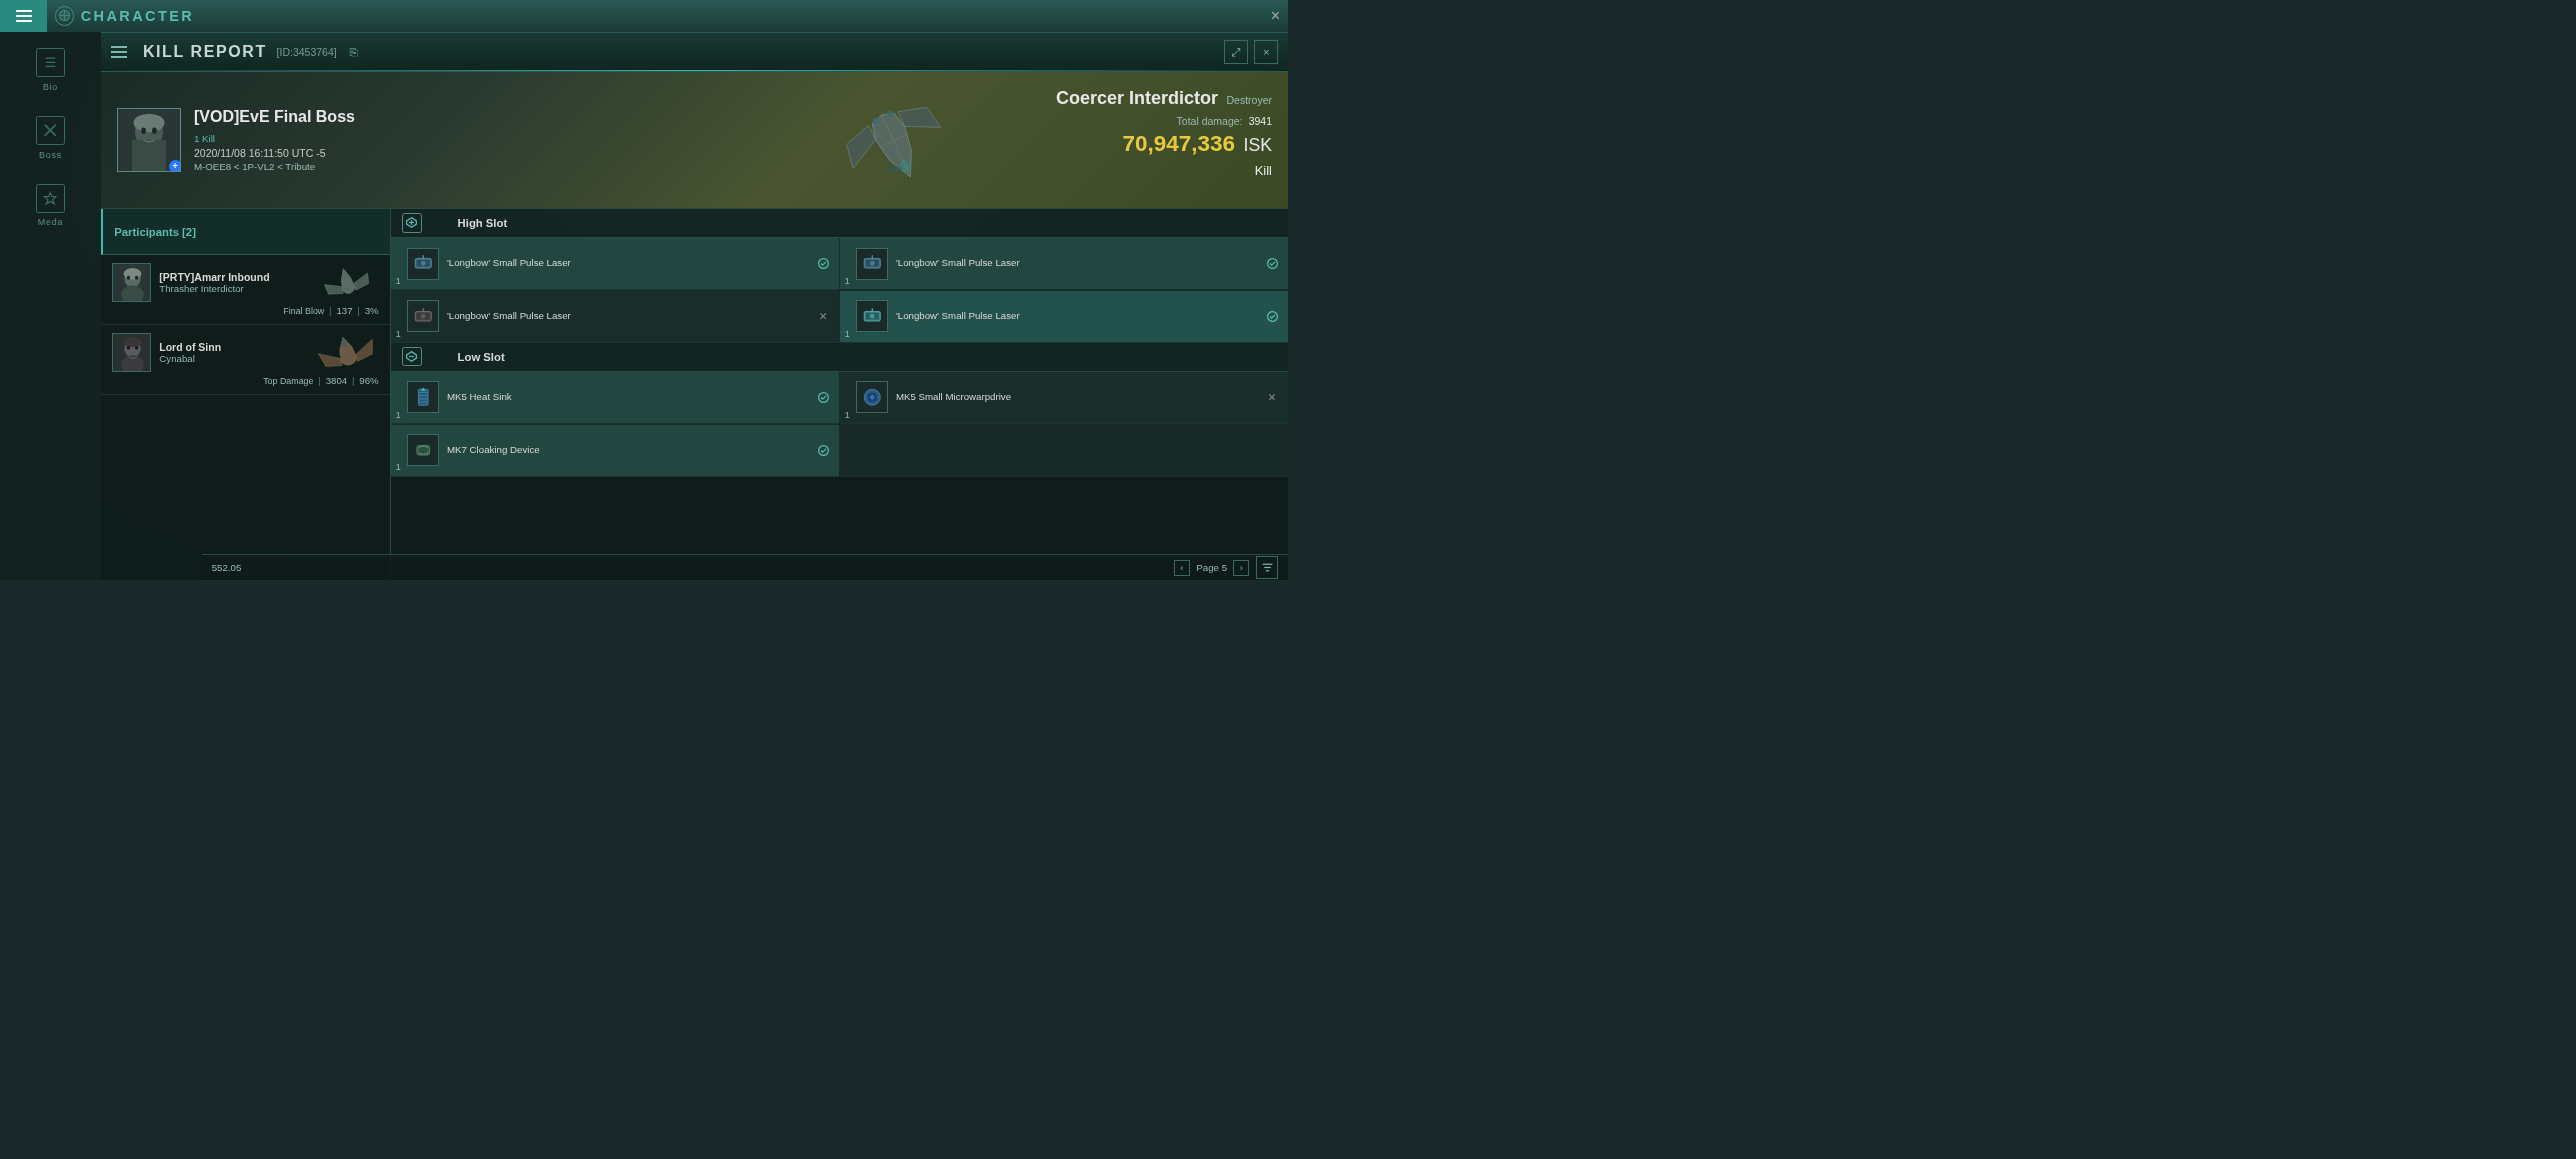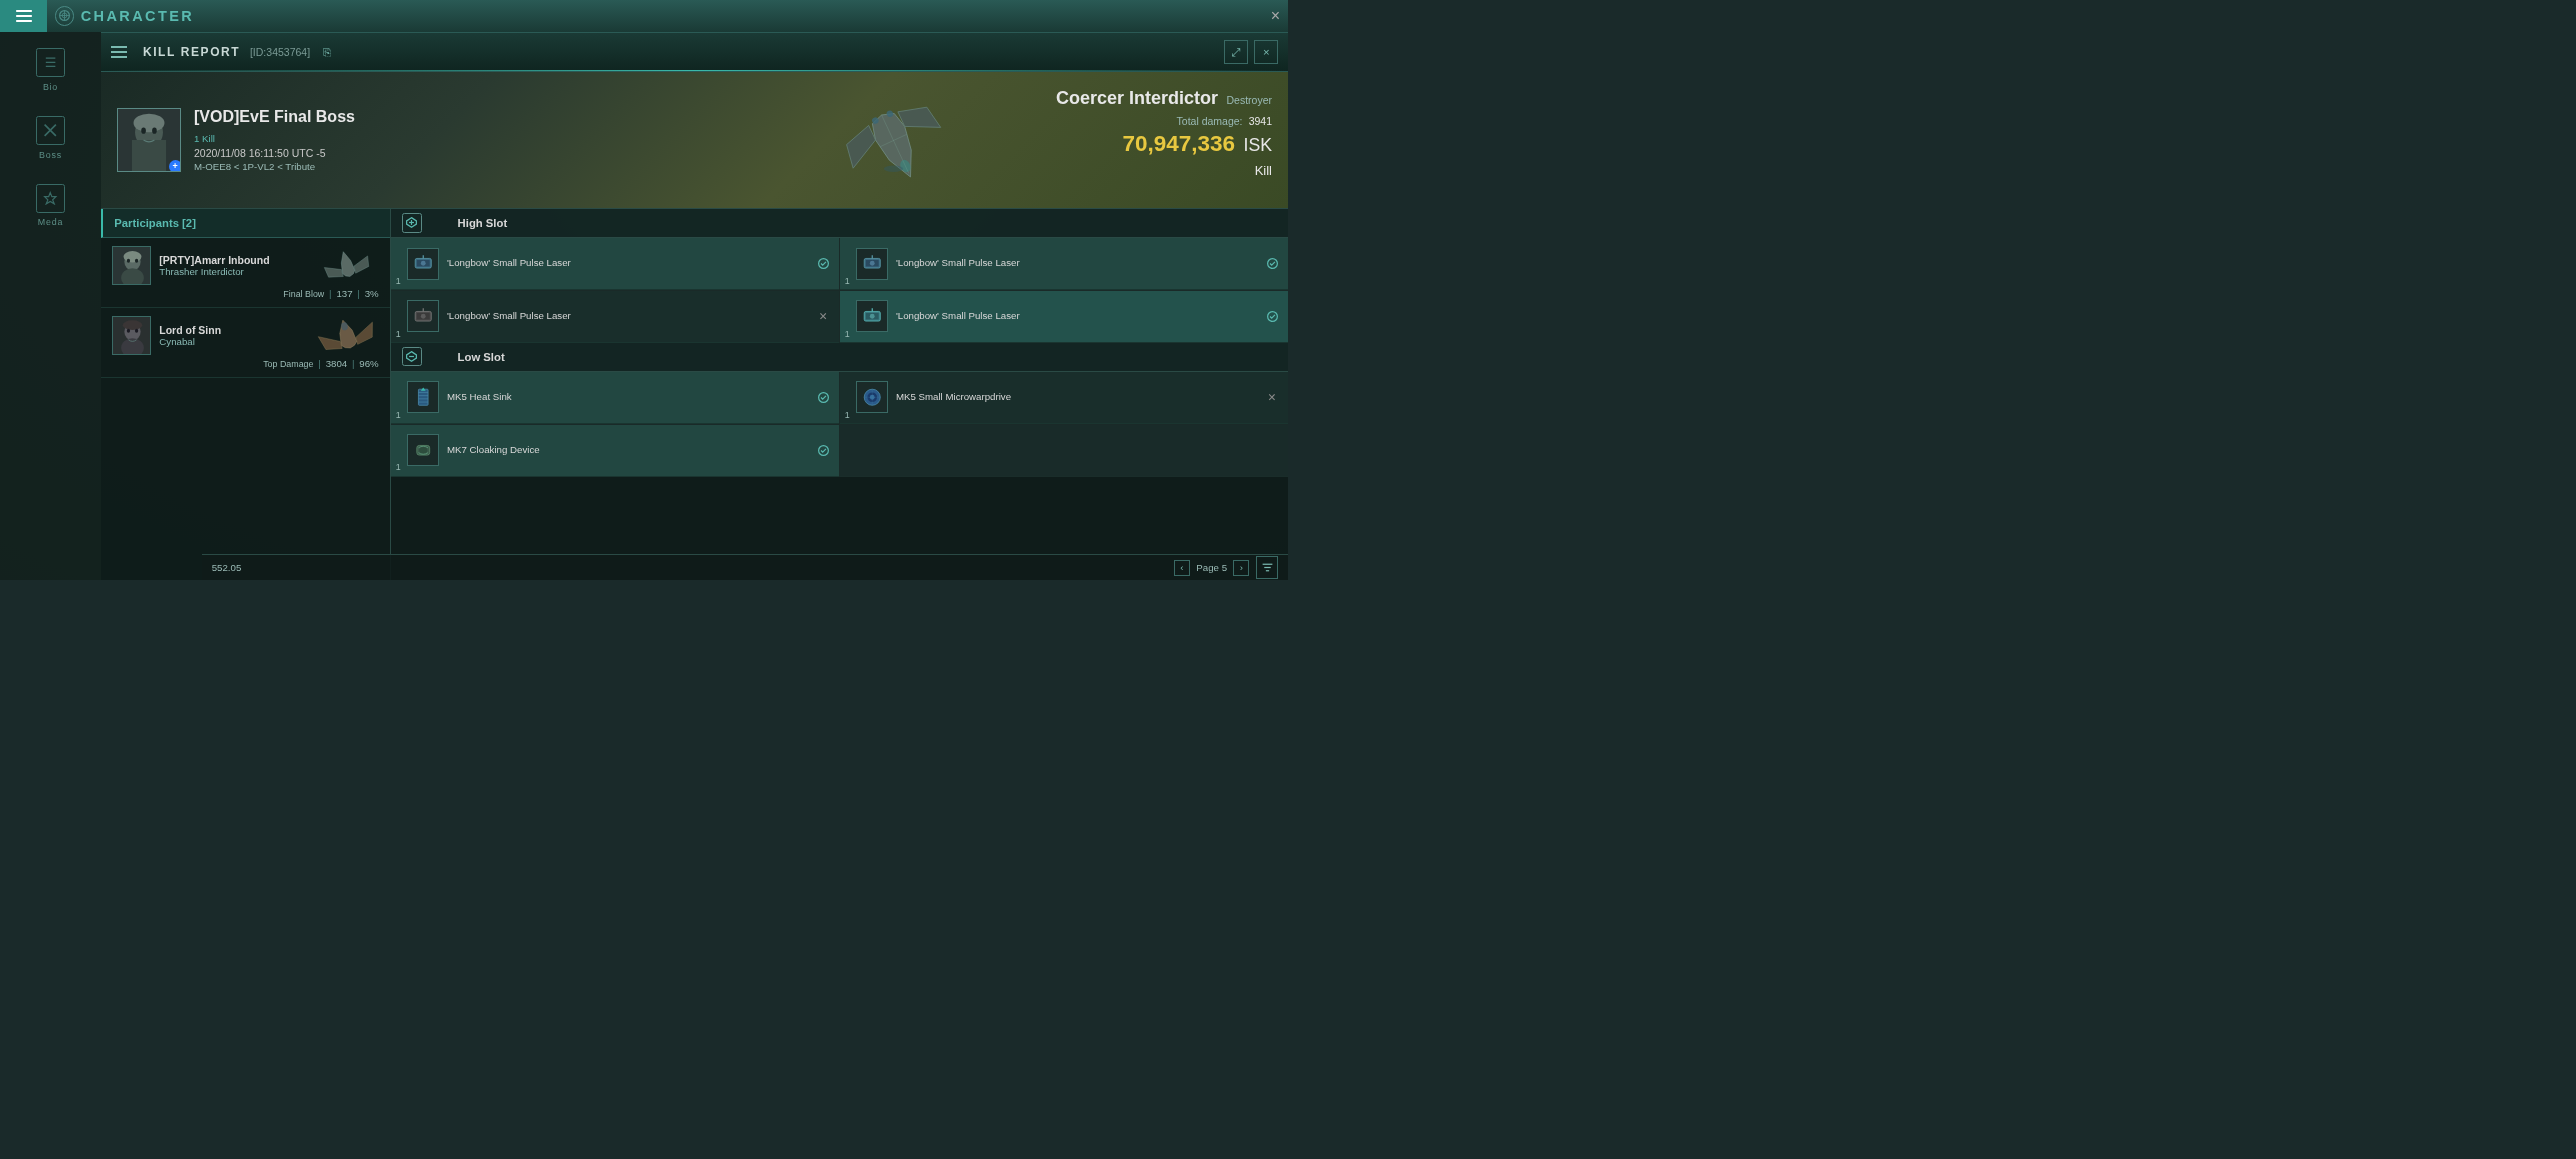--- a/index.html
+++ b/index.html
@@ -162,21 +162,21 @@
 
     .panel-menu-btn span {
       display: block;
       width: 16px;
       height: 1.6px;
       background: #7abab0;
     }
 
     .panel-title {
       color: #c8d8d5;
-      font-size: 12px;
+      font-size: 16px;
       font-weight: bold;
       letter-spacing: 1.6px;
     }
 
     .panel-id {
       color: #7a9a95;
       font-size: 10.5px;
     }
 
     .panel-actions {
@@ -331,21 +331,21 @@
     
     .participants-panel {
       width: 290px;
       border-right: 0.8px solid #2a4a45;
       display: flex;
       flex-direction: column;
       flex-shrink: 0;
     }
 
     .section-header {
-      height: 29px;
+      height: 46px;
       background: rgba(20, 50, 45, 0.8);
       display: flex;
       align-items: center;
       padding: 0 11.3px;
       border-bottom: 0.8px solid #2a5a55;
       border-left: 2.4px solid #3abaaa;
     }
 
     .section-title {
       color: #5abab0;

